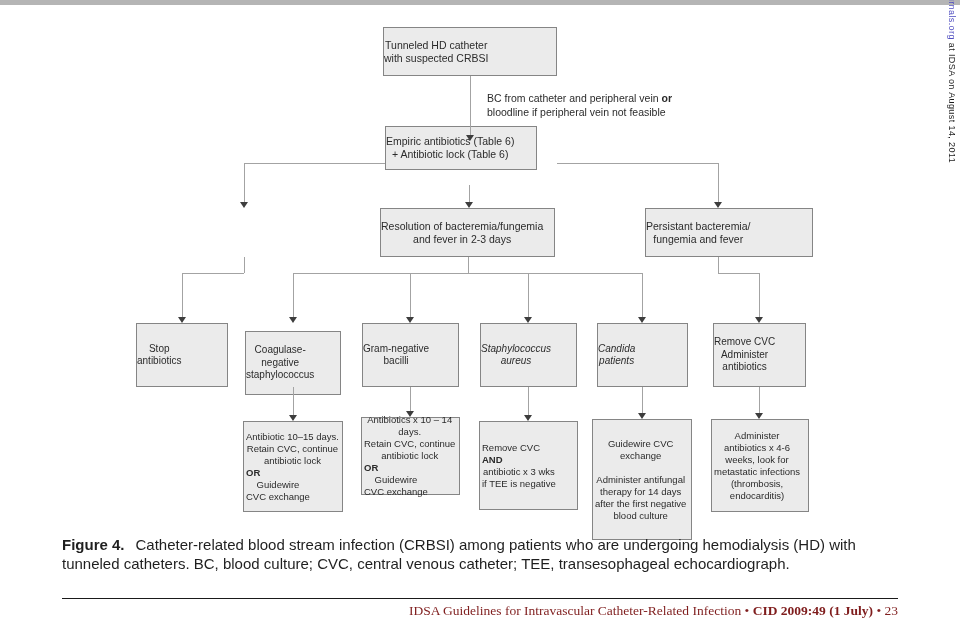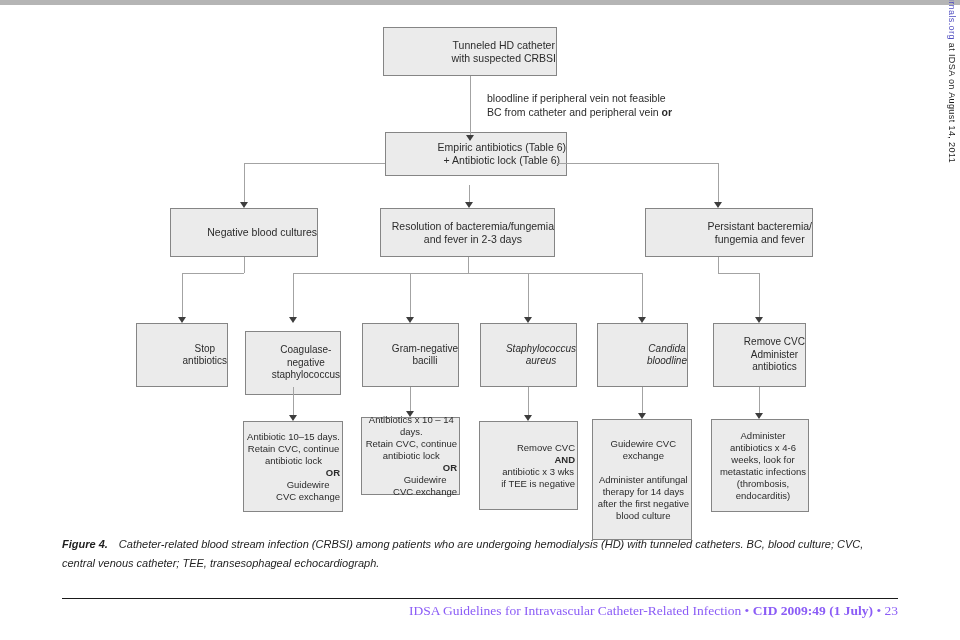--- a/index.html
+++ b/index.html
@@ -5,70 +5,67 @@
   html,body{margin:0;padding:0;background:#fff;}
   .page{position:relative;width:960px;height:640px;background:#ffffff;overflow:hidden;
         font-family:"Liberation Sans",sans-serif;color:#2e2e2e;}
   .topbar{position:absolute;left:0;top:0;width:960px;height:5px;background:#b5b5b5;}
   
   .watermark{position:absolute;right:3px;top:-12px;writing-mode:vertical-rl;
              font-size:9px;letter-spacing:.4px;color:#1c1c1c;white-space:nowrap;}
   .wm-link{color:#514fc1;text-decoration:none;}
   
   .box{position:absolute;background:#ebebeb;border:1.5px solid #858585;box-sizing:border-box;
-       display:flex;flex-direction:column;align-items:flex-end;justify-content:center;
+       display:flex;flex-direction:column;align-items:flex-start;justify-content:center;
        text-align:center;white-space:pre-line;font-size:10.5px;line-height:13px;color:#2b2b2b;}
   .org{font-size:10px;line-height:12.5px;}
   .tbox{font-size:9.5px;line-height:12px;padding:2px;}
   .italic{font-style:italic;}
   .bold{font-weight:bold;}
   
   .vl{position:absolute;width:1px;background:#a3a3a3;}
   .hl{position:absolute;height:1px;background:#a3a3a3;}
   .arr{position:absolute;width:0;height:0;border-left:4px solid transparent;
        border-right:4px solid transparent;border-top:6px solid #3d3d3d;}
   
   .bc-note{position:absolute;left:487px;top:91px;font-size:10.5px;line-height:14px;
            color:#2b2b2b;text-align:left;}
   
-  .caption{position:absolute;left:62px;top:535px;width:818px;font-size:11px;
-           line-height:19px;color:#1f1f1f;text-align:left;font-style:italic;}
+  .caption{position:absolute;left:62px;top:535px;width:818px;font-size:15px;
+           line-height:19px;color:#1f1f1f;text-align:left;}
   .caption strong{margin-right:11px;}
   
   .footer-rule{position:absolute;left:62px;top:598px;width:836px;height:1px;background:#1a1a1a;}
   .footer{position:absolute;right:62px;top:603px;font-family:"Liberation Serif",serif;
-          font-size:13.5px;color:#8b5cf6;}
+          font-size:13.5px;color:#7f1d1d;}
 </style>
 </head>
 <body>
 
 <div class="page">
 
   <div class="topbar"></div>
 
   <div class="watermark"><a href="#" class="wm-link">journals.org</a><span> at IDSA on August 14, 2011</span></div>
 
   <div class="box" style="left:383px;top:27px;width:174px;height:49px">
     <div>Tunneled HD catheter
 with suspected CRBSI</div>
   </div>
 
   <div class="bc-note">
+    <div><span>BC from catheter and peripheral vein </span><strong>or</strong></div>
     <div>bloodline if peripheral vein not feasible</div>
-    <div><span>BC from catheter and peripheral vein </span><strong>or</strong></div>
-  </div>
-
-  <div class="box" style="left:385px;top:132px;width:182px;height:44px">
+  </div>
+
+  <div class="box" style="left:385px;top:126px;width:152px;height:44px">
     <div>Empiric antibiotics (Table 6)
 + Antibiotic lock (Table 6)</div>
   </div>
 
-  <div class="box" style="left:170px;top:208px;width:148px;height:49px">
-    <div>Negative blood cultures</div>
-  </div>
 
   <div class="box" style="left:380px;top:208px;width:175px;height:49px">
     <div>Resolution of bacteremia/fungemia
 and fever in 2-3 days</div>
   </div>
 
   <div class="box" style="left:645px;top:208px;width:168px;height:49px">
     <div>Persistant bacteremia/
 fungemia and fever</div>
   </div>
@@ -89,21 +86,21 @@
 bacilli</div>
   </div>
 
   <div class="box org italic" style="left:480px;top:323px;width:97px;height:64px">
     <div>Staphylococcus
 aureus</div>
   </div>
 
   <div class="box org italic" style="left:597px;top:323px;width:91px;height:64px">
     <div>Candida
-bloodline</div>
+patients</div>
   </div>
 
   <div class="box org" style="left:713px;top:323px;width:93px;height:64px">
     <div>Remove CVC
 Administer
 antibiotics</div>
   </div>
 
   <div class="box tbox" style="left:243px;top:421px;width:100px;height:91px">
     <div>Antibiotic 10–15 days.

